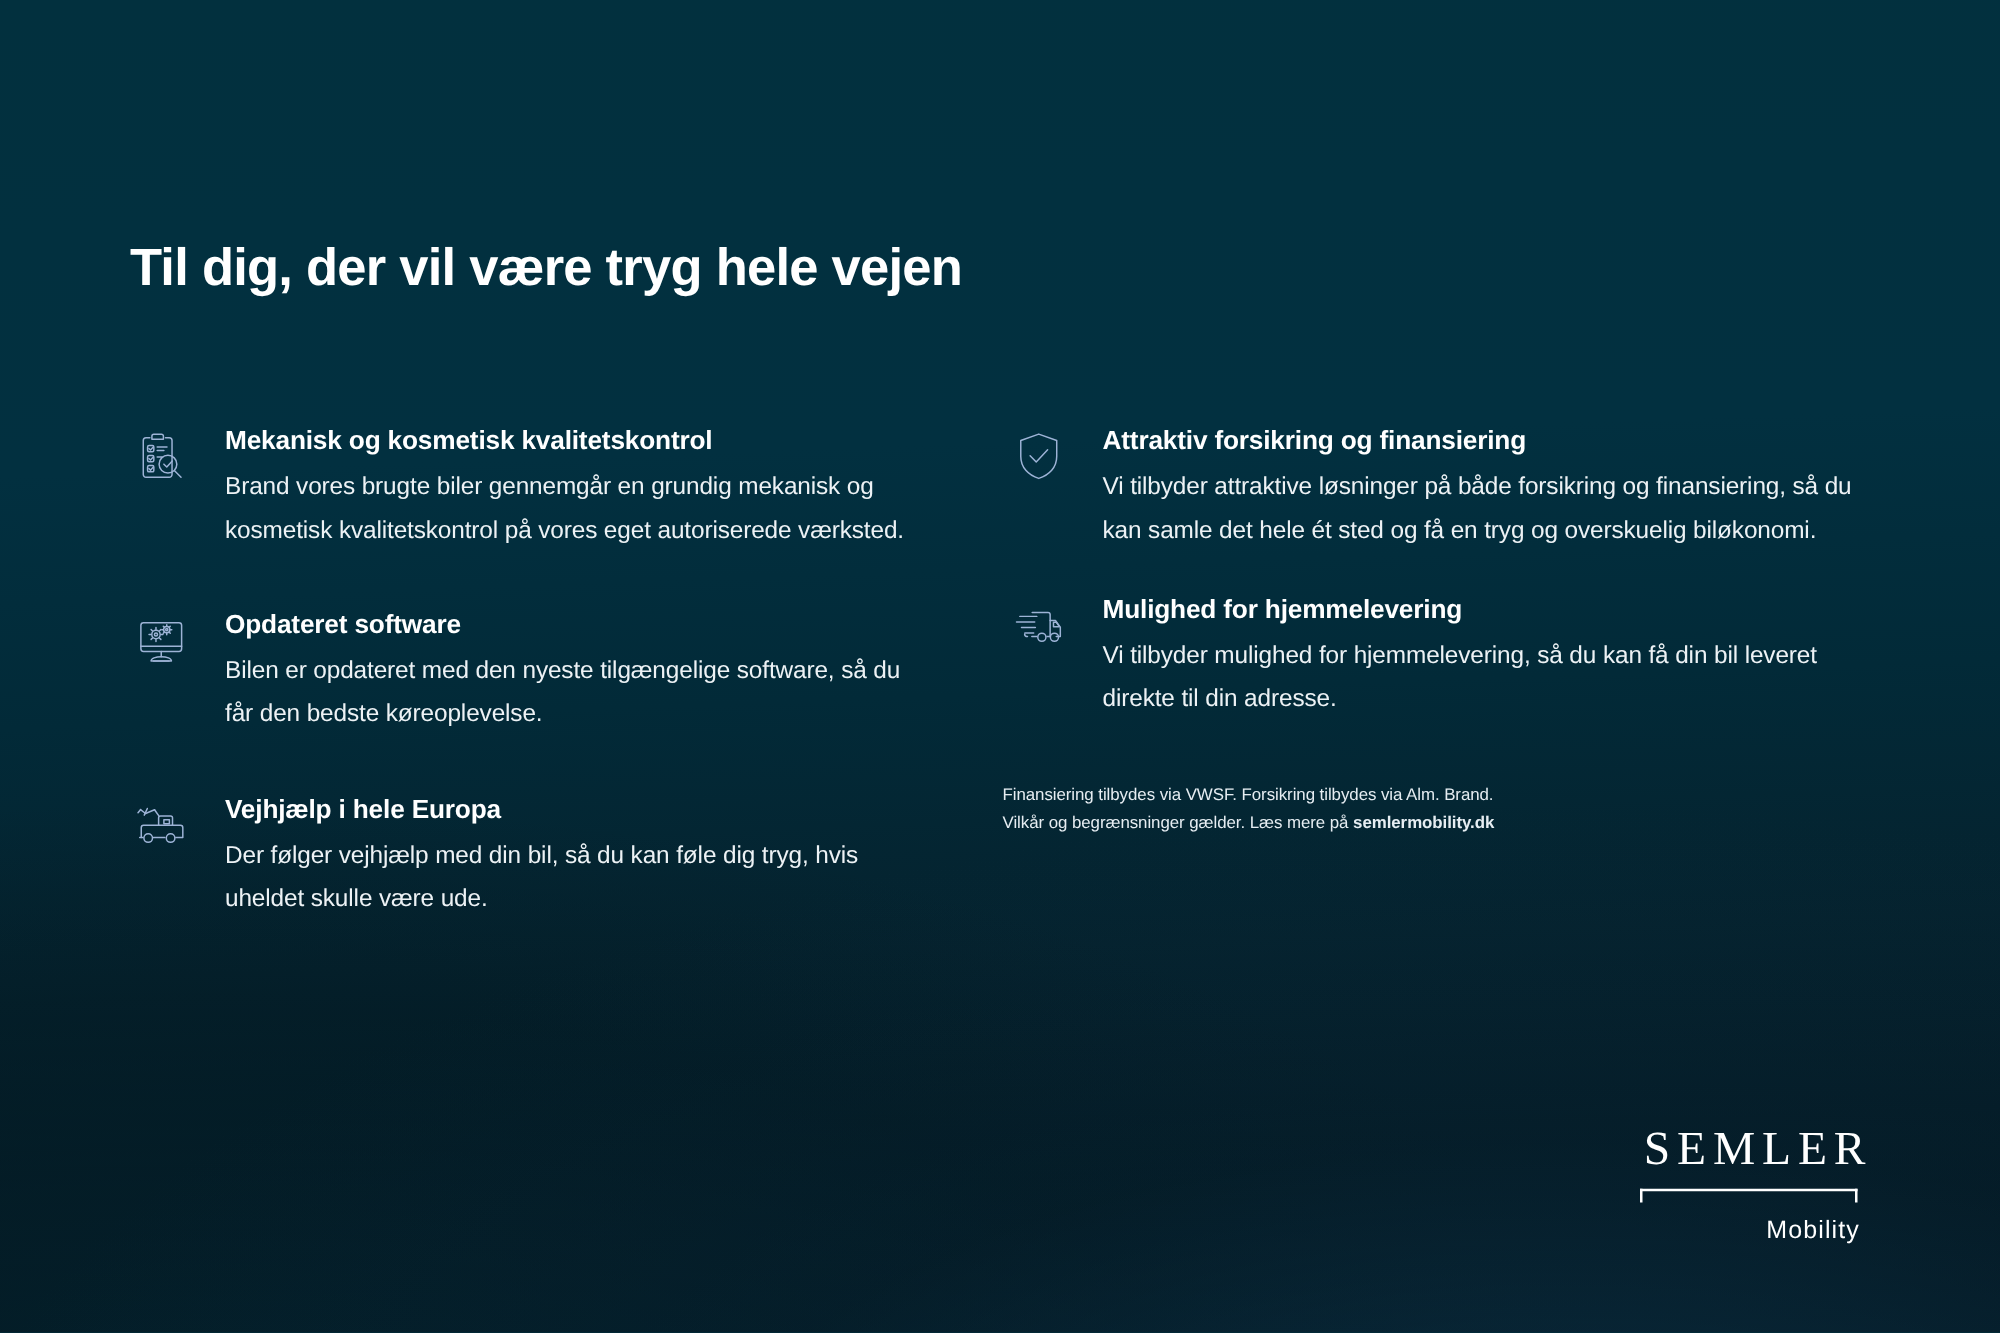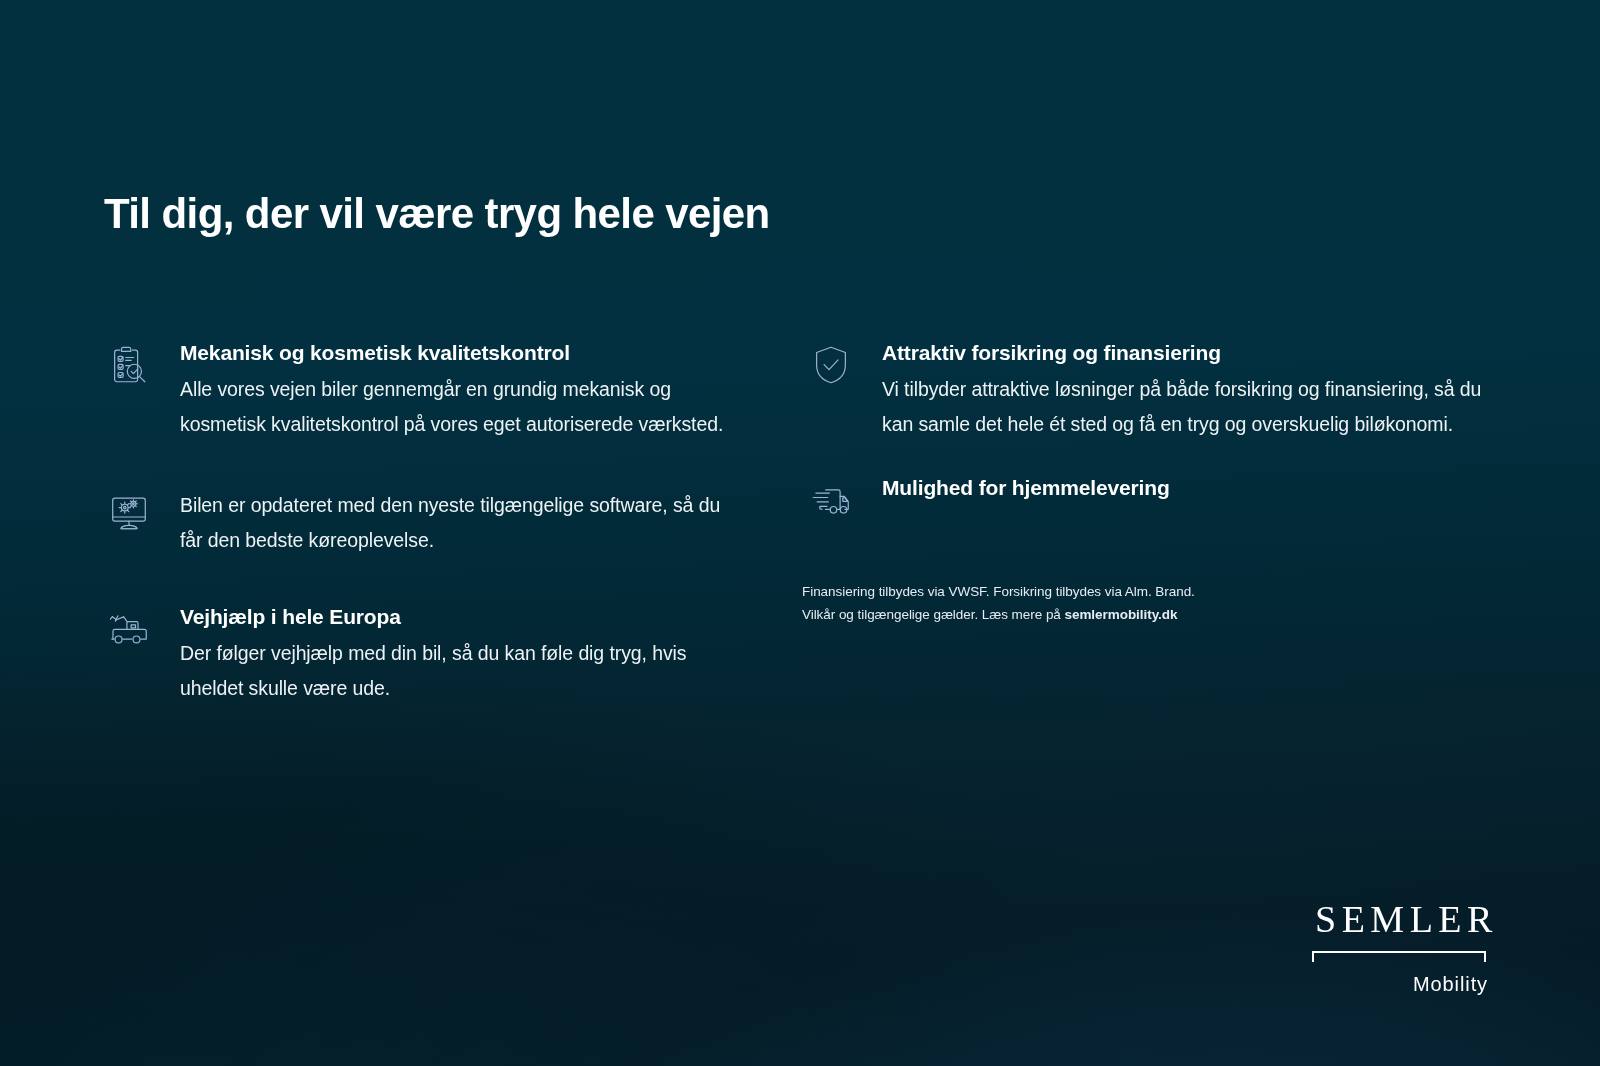--- a/index.html
+++ b/index.html
@@ -184,41 +184,42 @@
           <rect x="12.6" y="31.8" width="5.2" height="5.2" rx="1.2"></rect>
           <path d="M13.7 34.3l1.3 1.3 2.4-2.6"></path>
           <path d="M20.6 16.2h8.2M20.6 19.2h5.6M20.6 24.6h4.2"></path>
           <circle cx="29.6" cy="30.6" r="7.4"></circle>
           <path d="M26.2 30.6l2.4 2.4 4.6-5"></path>
           <path d="M35.1 36.1l5.4 5.4"></path>
         </svg>
       </div>
       <div class="feature-body">
         <div class="feature-title">Mekanisk og kosmetisk kvalitetskontrol</div>
-        <div class="feature-text">Alle vores vejen biler gennemgår en grundig mekanisk og kosmetisk kvalitetskontrol på vores eget autoriserede værksted.</div>
+        <div class="feature-text">Brand vores brugte biler gennemgår en grundig mekanisk og kosmetisk kvalitetskontrol på vores eget autoriserede værksted.</div>
       </div>
     </div>
 
     <div class="feature" style="margin-top:46px;">
       <div class="feature-icon">
         <svg viewBox="0 0 48 48" aria-hidden="true">
           <rect x="7" y="9.5" width="34" height="24" rx="2.2"></rect>
           <path d="M7 29.2h34"></path>
           <path d="M24 33.5v4.4"></path>
           <path d="M15.5 41.5c0-2 3.8-3.6 8.5-3.6s8.5 1.6 8.5 3.6z"></path>
           <path d="M17.4 41.5h13.2"></path>
           <circle cx="19.6" cy="19.4" r="3.5"></circle>
           <circle cx="19.6" cy="19.4" r="1.3"></circle>
           <path d="M19.6 13.6v1.6M19.6 23.6v1.6M13.8 19.4h1.6M23.8 19.4h1.6M15.5 15.3l1.2 1.2M22.5 22.3l1.2 1.2M23.7 15.3l-1.2 1.2M16.7 22.3l-1.2 1.2"></path>
           <circle cx="28.6" cy="15.4" r="2.6"></circle>
           <circle cx="28.6" cy="15.4" r="0.9"></circle>
           <path d="M28.6 11.2v1.2M28.6 18.4v1.2M24.4 15.4h1.2M31.6 15.4h1.2M25.7 12.5l0.9 0.9M30.6 17.4l0.9 0.9M31.5 12.5l-0.9 0.9M26.6 17.4l-0.9 0.9"></path>
         </svg>
       </div>
       <div class="feature-body">
+        <div class="feature-title">Opdateret software</div>
         <div class="feature-text">Bilen er opdateret med den nyeste tilgængelige software, så du får den bedste køreoplevelse.</div>
       </div>
     </div>
 
     <div class="feature" style="margin-top:46px;">
       <div class="feature-icon">
         <svg viewBox="0 0 48 48" aria-hidden="true">
           <path d="M6 34.5h2.6"></path>
           <path d="M17.5 34.5h9.5"></path>
           <path d="M36.2 34.5H42v-8.2a2 2 0 0 0-2-2h-6.6"></path>
@@ -270,26 +271,27 @@
           <path d="M36.3 21.8h2.4l2.5 3.6h-4.9z"></path>
           <path d="M8.2 16.8h14.2"></path>
           <path d="M5.4 21.4h15.2"></path>
           <path d="M9.6 26h11.6"></path>
           <path d="M12.4 30.6h7.4"></path>
           <path d="M14.6 33.7c-1.4 0-2.4-1-2.4-2.2"></path>
         </svg>
       </div>
       <div class="feature-body">
         <div class="feature-title">Mulighed for hjemmelevering</div>
+        <div class="feature-text">Vi tilbyder mulighed for hjemmelevering, så du kan få din bil leveret direkte til din adresse.</div>
       </div>
     </div>
 
     <div class="disclaimer">
       <span>Finansiering tilbydes via VWSF. Forsikring tilbydes via Alm. Brand.</span><br>
-      <span>Vilkår og tilgængelige gælder. Læs mere på </span><b>semlermobility.dk</b>
+      <span>Vilkår og begrænsninger gælder. Læs mere på </span><b>semlermobility.dk</b>
     </div>
 
   </div>
 
   <div class="logo">
     <div class="logo-word">SEMLER</div>
     <div class="logo-rule"></div>
     <div class="logo-sub">Mobility</div>
   </div>
 

